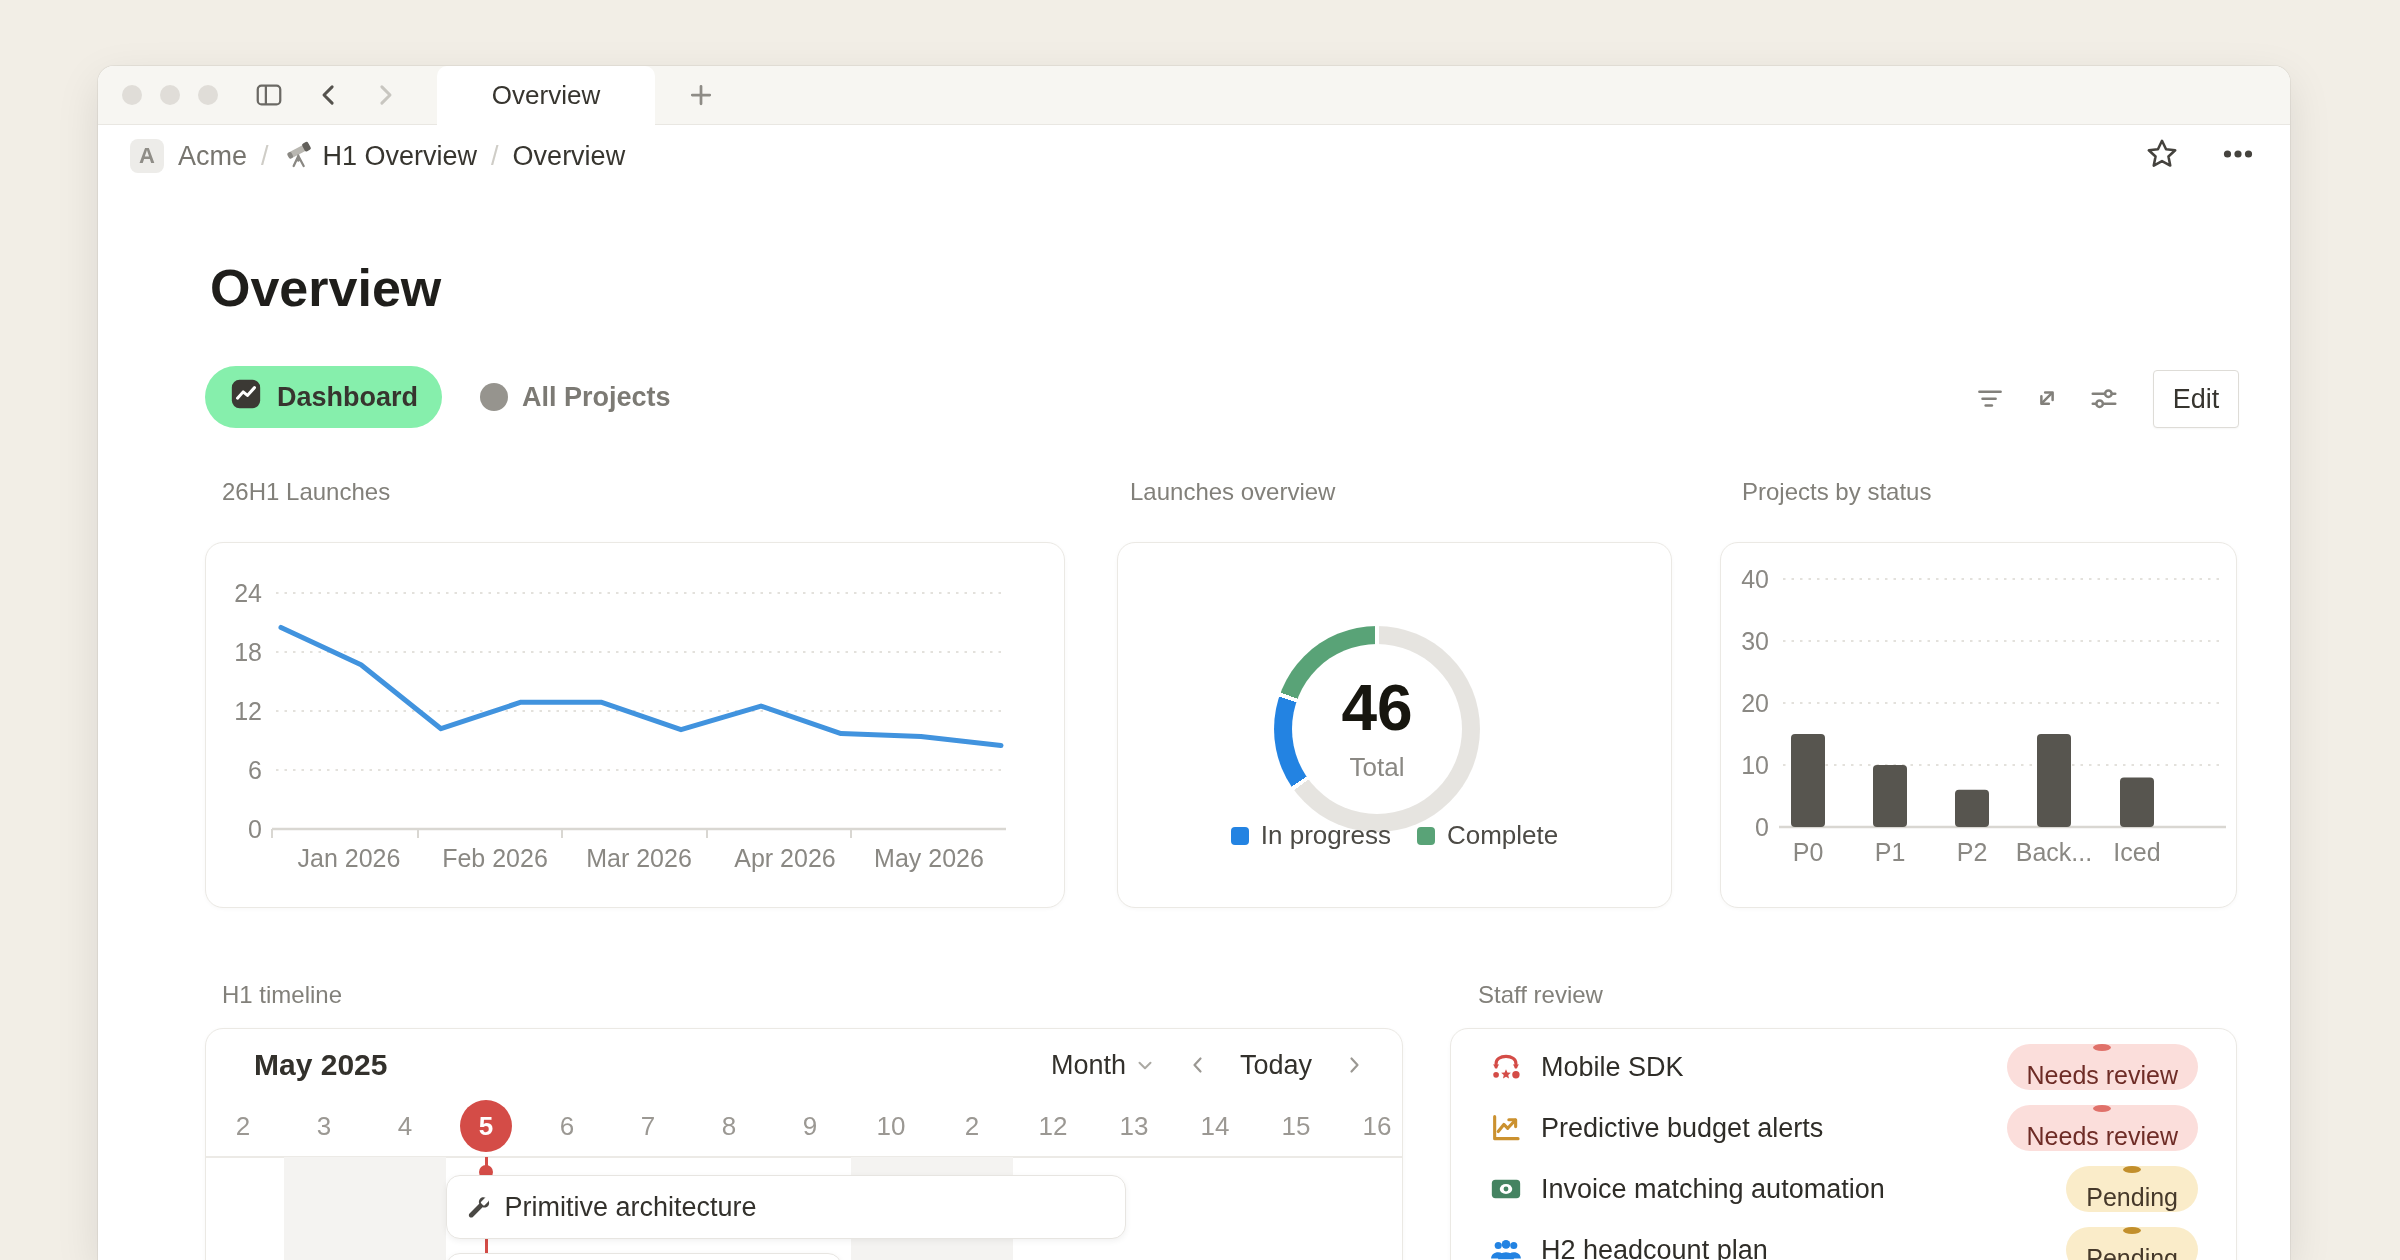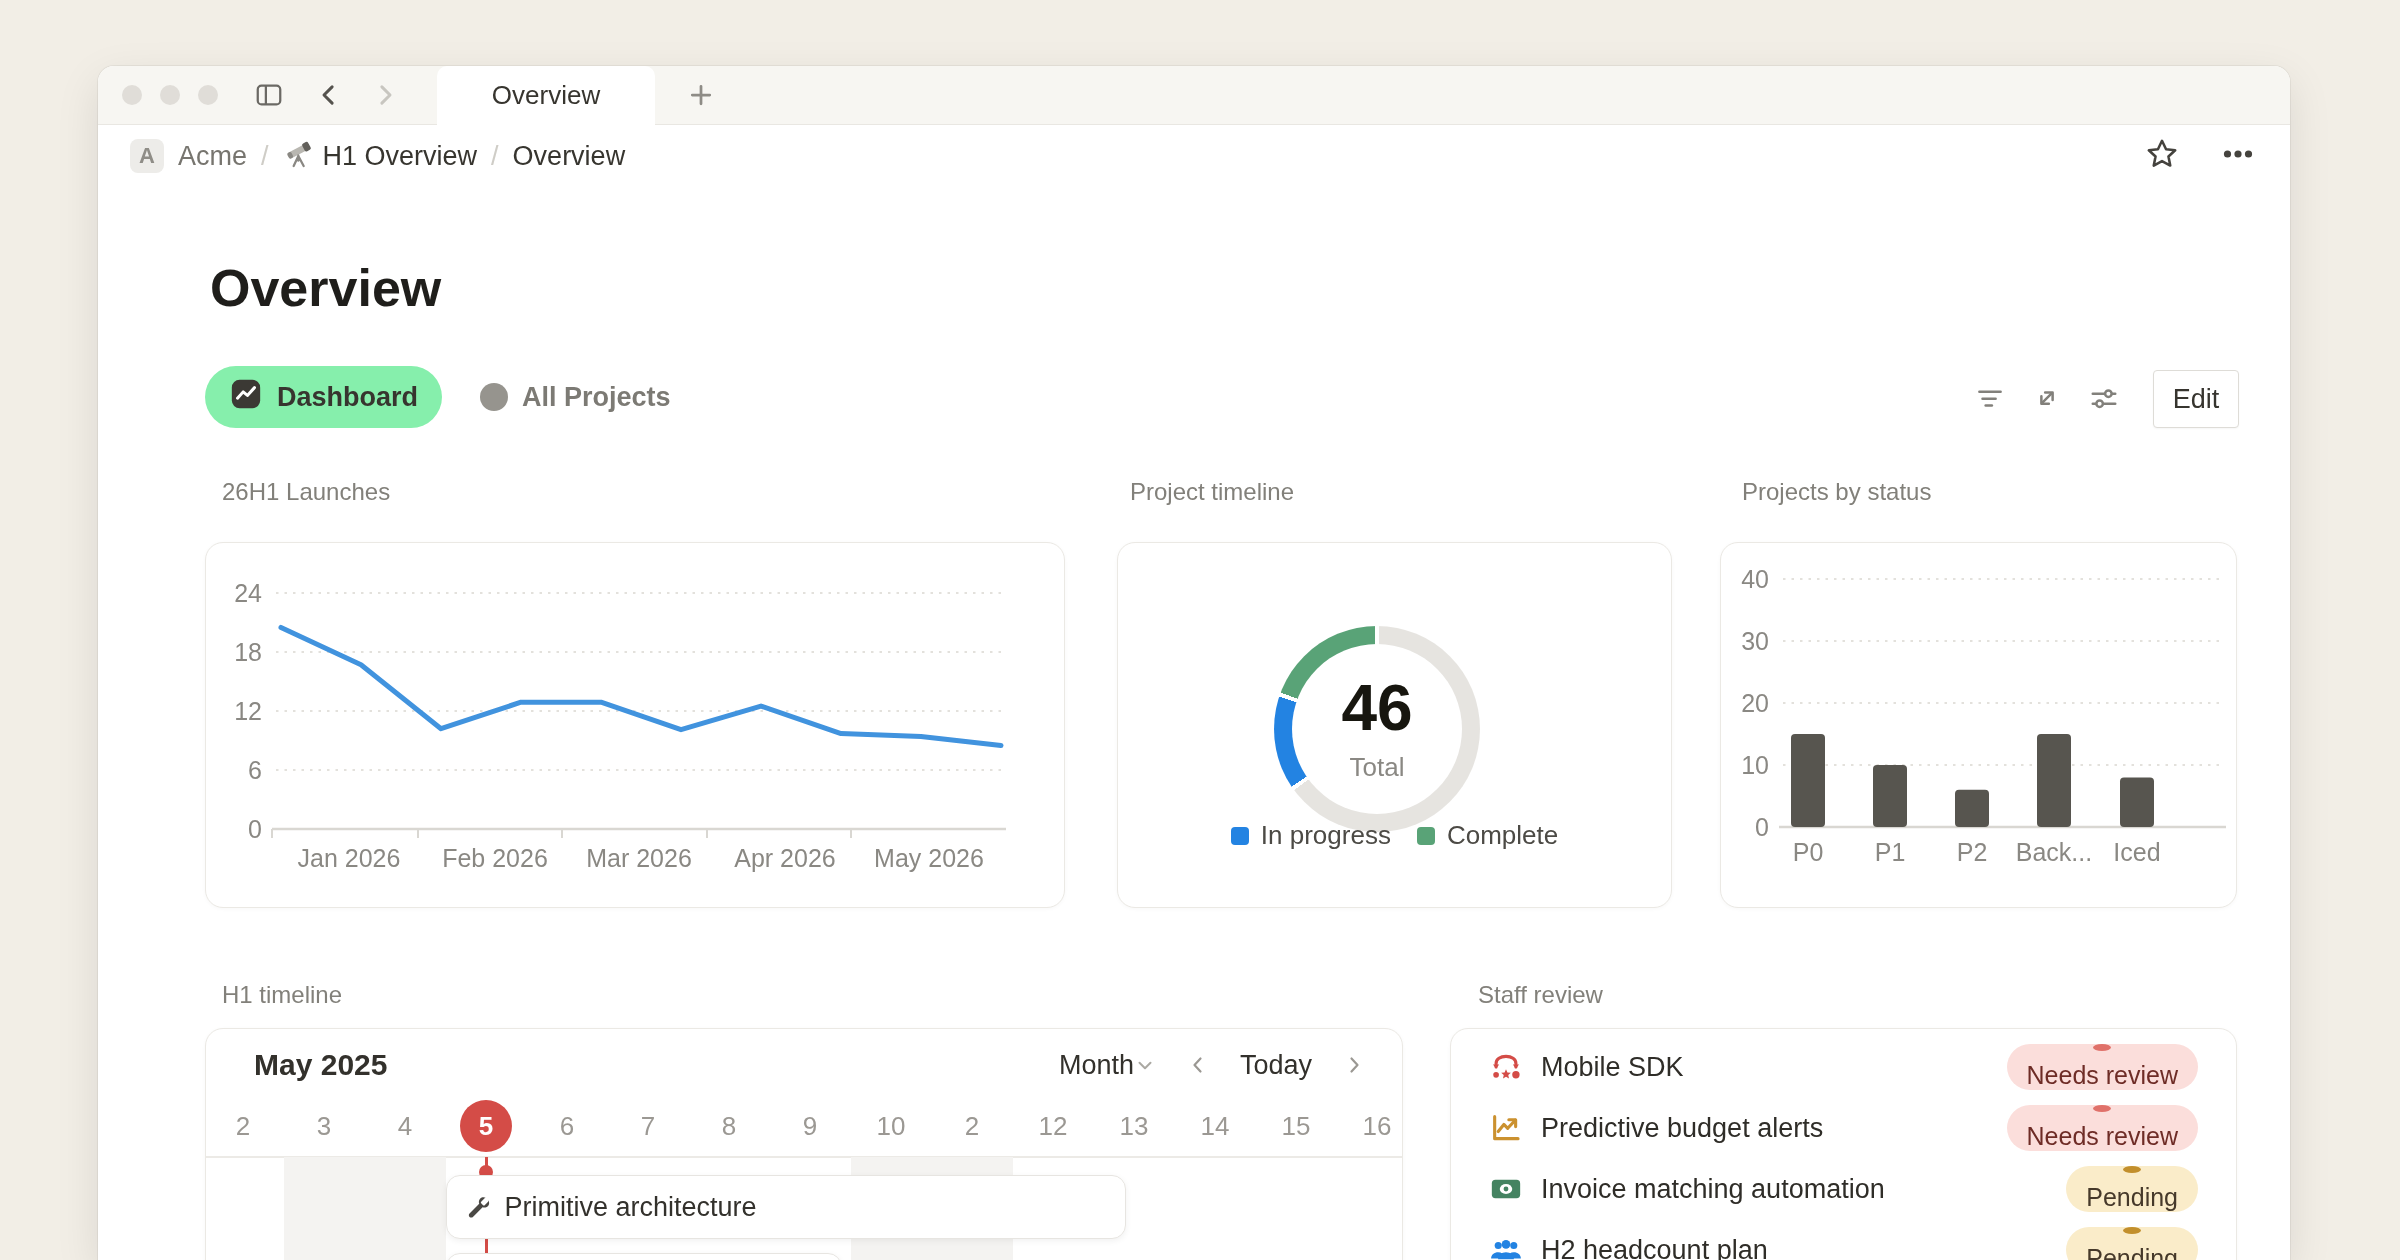--- a/index.html
+++ b/index.html
@@ -53,21 +53,21 @@
                 display:flex;flex-direction:column;align-items:center;justify-content:center;}
   .donut-num{font-size:64px;font-weight:700;color:#17160F;line-height:1;}
   .donut-sub{font-size:26px;color:#8A8883;margin-top:12px;}
   .legend{position:absolute;left:0;top:277px;width:100%;display:flex;justify-content:center;gap:26px;text-align:right;}
   .legitem{display:flex;align-items:center;gap:12px;font-size:26px;color:#4C4A45;}
   .legsq{width:18px;height:18px;border-radius:4px;}
   
   .tl-head{position:absolute;left:0;top:0;width:100%;height:72px;display:flex;align-items:center;}
   .tl-month{margin-left:48px;font-size:30px;font-weight:600;color:#33312C;}
   .tl-controls{margin-left:auto;margin-right:36px;display:flex;align-items:center;gap:30px;}
-  .tl-ctl{display:flex;align-items:center;font-size:27px;color:#33312C;text-align:center;}
+  .tl-ctl{display:flex;align-items:center;gap:8px;font-size:27px;color:#33312C;text-align:center;}
   .tl-days{position:absolute;left:0;top:66px;width:100%;height:61px;}
   .day{position:absolute;top:0;width:52px;height:52px;margin-left:-26px;display:flex;align-items:center;
        justify-content:center;font-size:26px;color:#9B9893;}
   .day.today{background:#D44C47;border-radius:50%;color:#fff;font-weight:600;}
   .tl-divider{position:absolute;left:0;top:127px;width:100%;height:1.5px;background:#ECEAE6;}
   .band{position:absolute;top:128px;bottom:0;background:#F4F3F1;}
   .redline{position:absolute;top:128px;bottom:0;width:3px;background:#D44C47;}
   .reddot{position:absolute;width:14px;height:14px;border-radius:50%;background:#D44C47;}
   .event{position:absolute;height:64px;background:#fff;border:1.5px solid #E7E5E1;border-radius:14px;
          box-sizing:border-box;display:flex;align-items:center;gap:14px;padding-left:16px;
@@ -197,21 +197,21 @@
             <line x1="3" y1="16.5" x2="21" y2="16.5"></line>
             <circle cx="8.5" cy="16.5" r="2.6" fill="#fff"></circle>
           </svg>
       </span>
       <div class="editbtn">
           <span>Edit</span>
         </div>
     </div>
 
     <div class="wtitle" style="left:124px;top:412px">26H1 Launches</div>
-    <div class="wtitle" style="left:1032px;top:412px">Project timeline</div>
+    <div class="wtitle" style="left:1032px;top:412px">Launches overview</div>
     <div class="wtitle" style="left:1644px;top:412px">Projects by status</div>
 
     <div class="card" style="left:107px;top:476px;width:860px;height:366px">
       <svg id="line-chart" width="857" height="363">
           <line x1="70" y1="50" x2="800" y2="50" stroke="#E3E1DC" stroke-width="2" stroke-dasharray="2.5 6"></line>
           <text x="56" y="59" text-anchor="end" font-size="25" fill="#8A8883">24</text>
           <line x1="70" y1="109" x2="800" y2="109" stroke="#E3E1DC" stroke-width="2" stroke-dasharray="2.5 6"></line>
           <text x="56" y="118" text-anchor="end" font-size="25" fill="#8A8883">18</text>
           <line x1="70" y1="168" x2="800" y2="168" stroke="#E3E1DC" stroke-width="2" stroke-dasharray="2.5 6"></line>
           <text x="56" y="177" text-anchor="end" font-size="25" fill="#8A8883">12</text>

